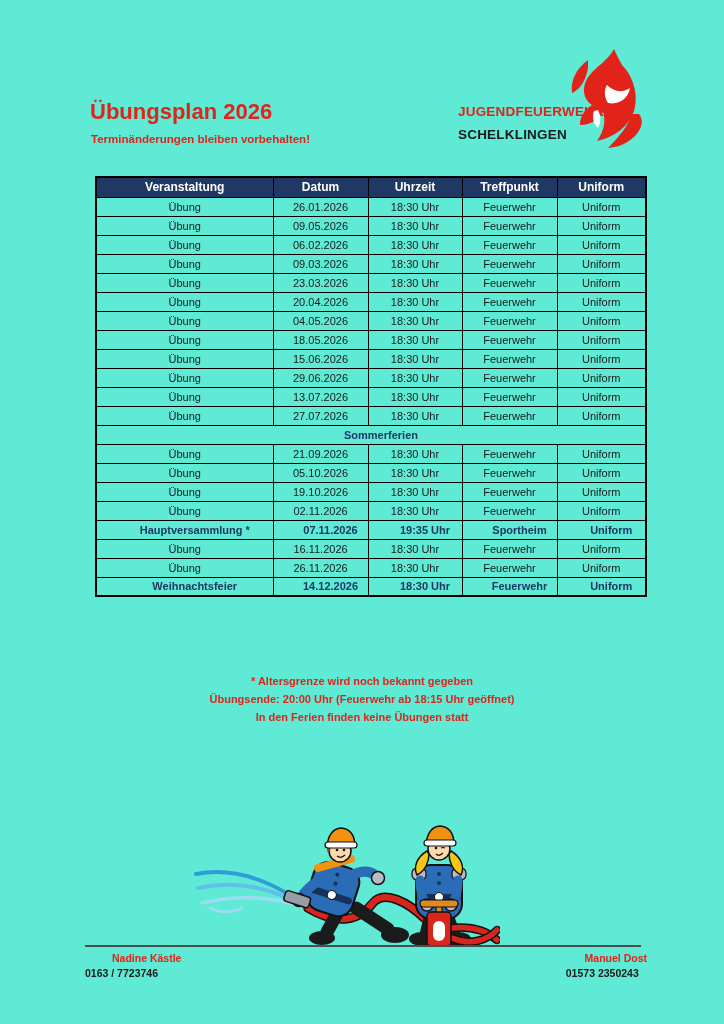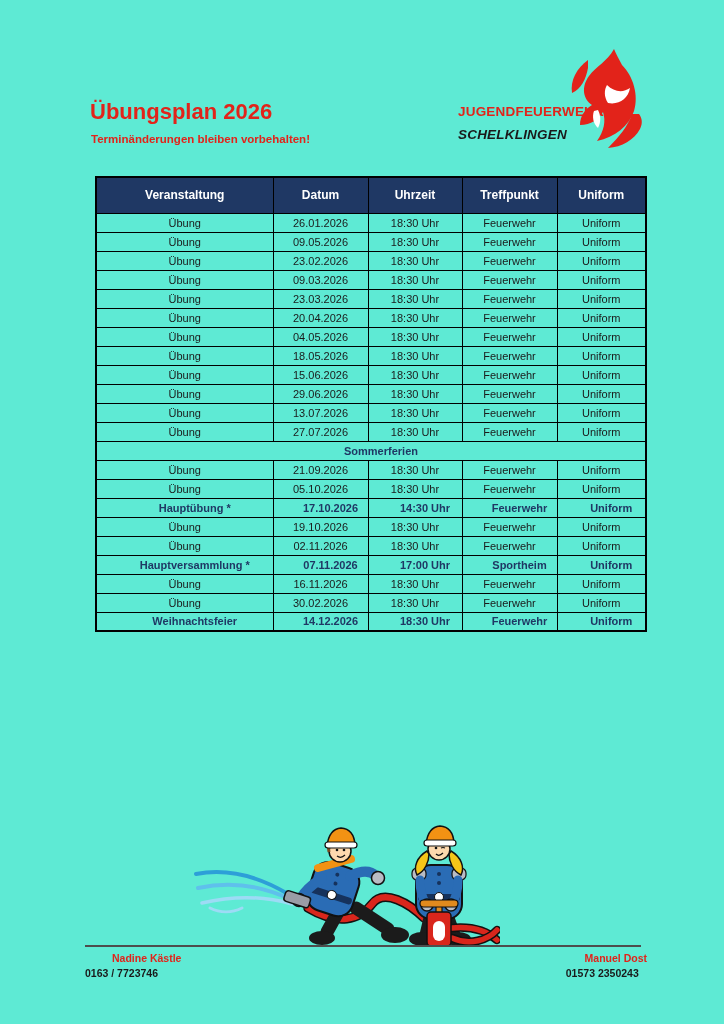--- a/index.html
+++ b/index.html
@@ -17,31 +17,31 @@
   .title{
     position:absolute;left:90px;top:99px;
     font-size:22px;font-weight:bold;color:var(--red);
   }
   .subtitle{
     position:absolute;left:91px;top:133px;
     font-size:11.5px;font-weight:bold;color:var(--red);
   }
   .logo-text{position:absolute;left:458px;top:105px;line-height:1;}
   .logo-line1{font-size:13.5px;font-weight:bold;color:var(--red);letter-spacing:.2px;}
-  .logo-line2{font-size:13.5px;font-weight:bold;color:var(--ink);margin-top:9px;letter-spacing:.2px;font-style:italic;}
+  .logo-line2{font-size:13.5px;font-weight:bold;color:var(--ink);margin-top:9px;letter-spacing:.2px;}
   .flame{position:absolute;left:552px;top:48px;}
   
   table.schedule{
     position:absolute;left:95px;top:176px;width:550px;
     border-collapse:collapse;table-layout:fixed;
     border:2px solid #000;
   }
   table.schedule th{
     background:var(--navy);color:#ffffff;
-    font-size:12px;font-weight:bold;height:36px;
+    font-size:12px;font-weight:bold;height:20px;
     border:1px solid #000;padding:0;
   }
   table.schedule td{
     font-size:11px;color:var(--ink);height:19px;
     text-align:center;vertical-align:middle;
     border:1px solid #000;padding:0;
     white-space:nowrap;overflow:hidden;
   }
   table.schedule tr.highlight td,
   table.schedule tr.section td{
@@ -111,21 +111,21 @@
         </tr>
         <tr class="normal">
           <td>Übung</td>
           <td>09.05.2026</td>
           <td>18:30 Uhr</td>
           <td>Feuerwehr</td>
           <td>Uniform</td>
         </tr>
         <tr class="normal">
           <td>Übung</td>
-          <td>23.02.2026</td>
+          <td>06.02.2026</td>
           <td>18:30 Uhr</td>
           <td>Feuerwehr</td>
           <td>Uniform</td>
         </tr>
         <tr class="normal">
           <td>Übung</td>
           <td>09.03.2026</td>
           <td>18:30 Uhr</td>
           <td>Feuerwehr</td>
           <td>Uniform</td>
@@ -193,75 +193,73 @@
           <td>Übung</td>
           <td>21.09.2026</td>
           <td>18:30 Uhr</td>
           <td>Feuerwehr</td>
           <td>Uniform</td>
         </tr>
         <tr class="normal">
           <td>Übung</td>
           <td>05.10.2026</td>
           <td>18:30 Uhr</td>
-          <td>Feuerwehr</td>
-          <td>Uniform</td>
-        </tr>
-        <tr class="highlight">
-          <td>Hauptübung *</td>
-          <td>17.10.2026</td>
-          <td>14:30 Uhr</td>
           <td>Feuerwehr</td>
           <td>Uniform</td>
         </tr>
         <tr class="normal">
           <td>Übung</td>
           <td>19.10.2026</td>
           <td>18:30 Uhr</td>
           <td>Feuerwehr</td>
           <td>Uniform</td>
         </tr>
         <tr class="normal">
           <td>Übung</td>
           <td>02.11.2026</td>
           <td>18:30 Uhr</td>
           <td>Feuerwehr</td>
           <td>Uniform</td>
         </tr>
         <tr class="highlight">
           <td>Hauptversammlung *</td>
           <td>07.11.2026</td>
-          <td>17:00 Uhr</td>
+          <td>19:35 Uhr</td>
           <td>Sportheim</td>
           <td>Uniform</td>
         </tr>
         <tr class="normal">
           <td>Übung</td>
           <td>16.11.2026</td>
           <td>18:30 Uhr</td>
           <td>Feuerwehr</td>
           <td>Uniform</td>
         </tr>
         <tr class="normal">
           <td>Übung</td>
-          <td>30.02.2026</td>
+          <td>26.11.2026</td>
           <td>18:30 Uhr</td>
           <td>Feuerwehr</td>
           <td>Uniform</td>
         </tr>
         <tr class="highlight">
           <td>Weihnachtsfeier</td>
           <td>14.12.2026</td>
           <td>18:30 Uhr</td>
           <td>Feuerwehr</td>
           <td>Uniform</td>
         </tr>
       </tbody>
   </table>
 
+  <div class="notes">
+    <div>* Altersgrenze wird noch bekannt gegeben</div>
+    <div>Übungsende: 20:00 Uhr (Feuerwehr ab 18:15 Uhr geöffnet)</div>
+    <div>In den Ferien finden keine Übungen statt</div>
+  </div>
 
   <svg class="cartoon" width="312" height="139" viewBox="0 0 312 139">
 
     <g>
       <path d="M100,86 C70,68 40,60 8,66" stroke="#2d9fd8" stroke-width="4" fill="none" stroke-linecap="round"></path>
       <path d="M102,91 C72,77 42,73 10,80" stroke="#5fc0ec" stroke-width="4" fill="none" stroke-linecap="round"></path>
       <path d="M104,96 C76,88 48,87 14,95" stroke="#9ddbf5" stroke-width="3.5" fill="none" stroke-linecap="round"></path>
       <path d="M22,100 C32,105 44,105 54,100" stroke="#9ddbf5" stroke-width="3" fill="none" stroke-linecap="round"></path>
     </g>
 

